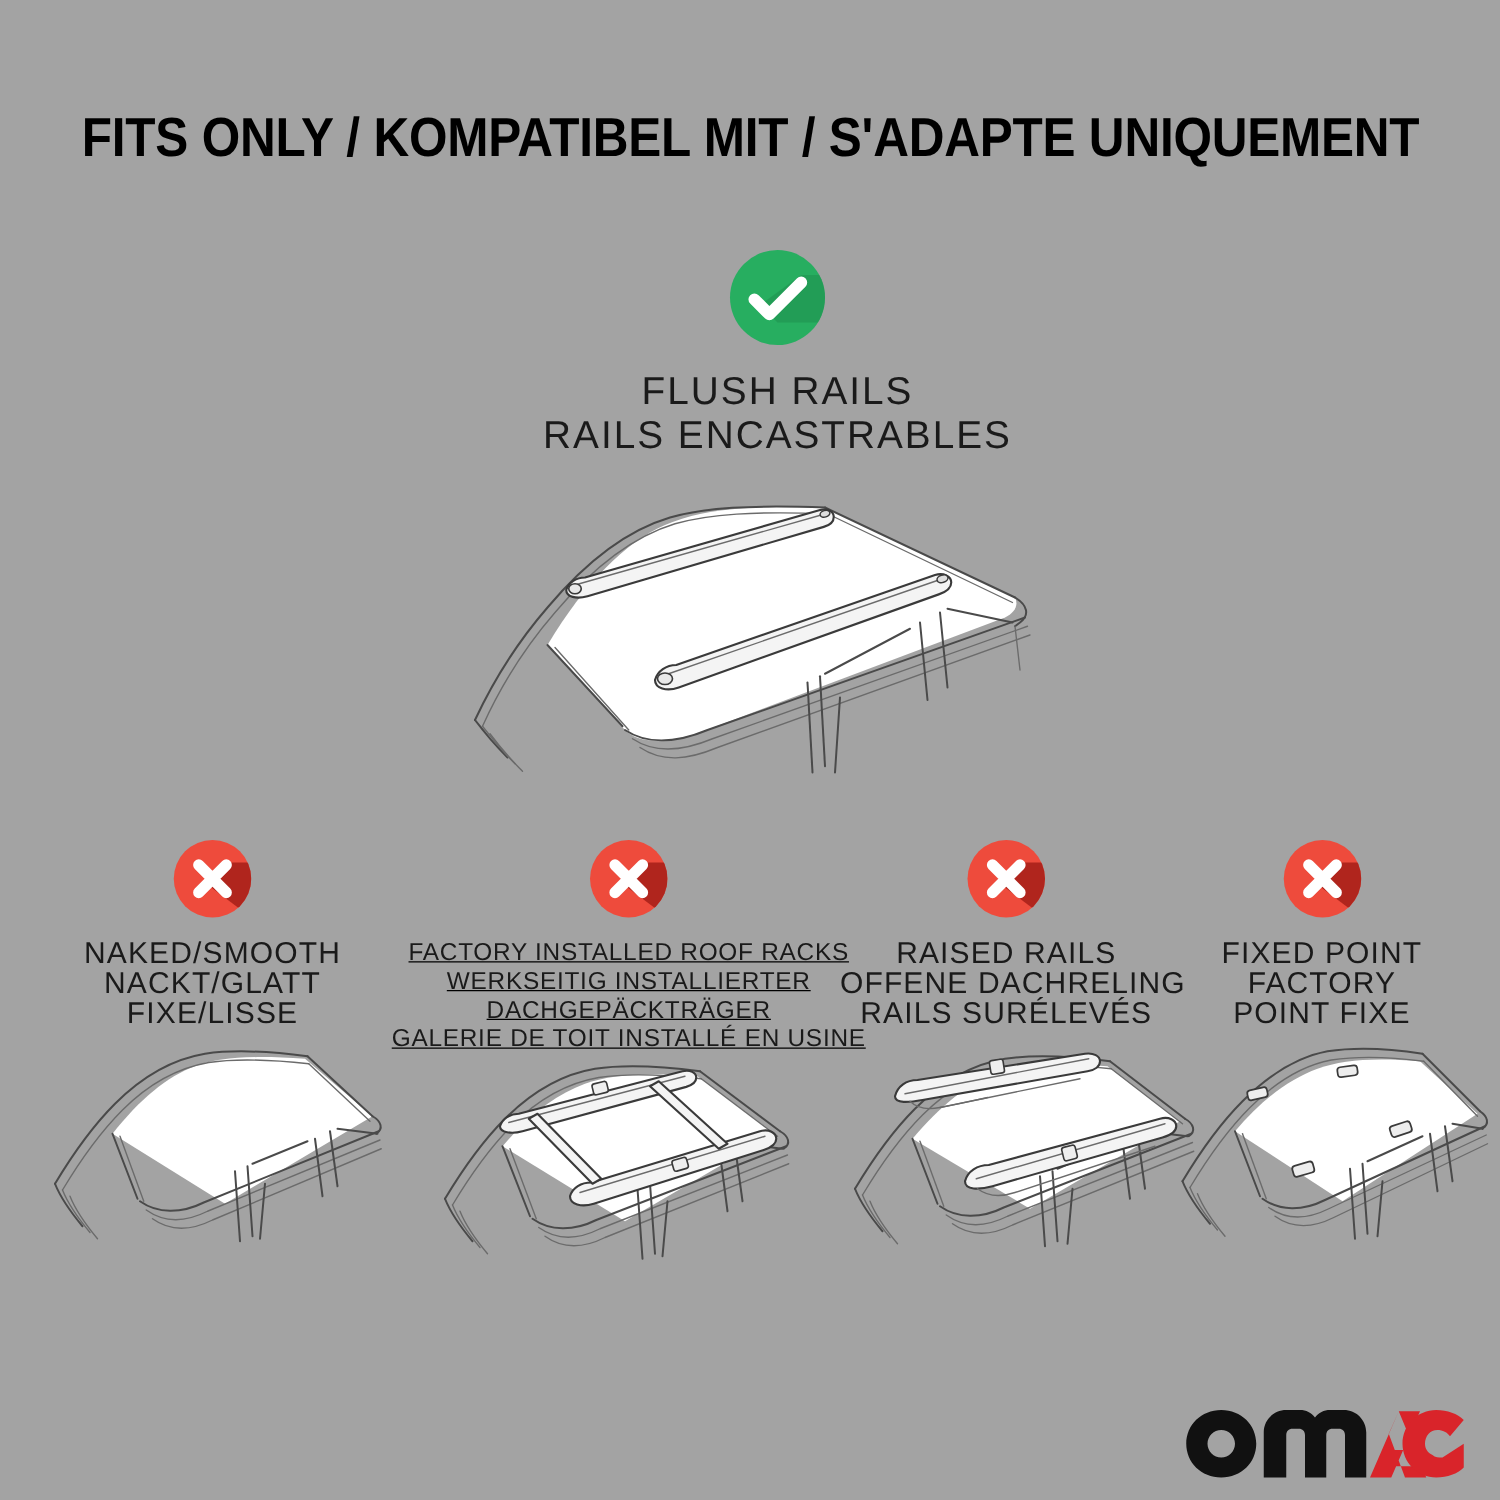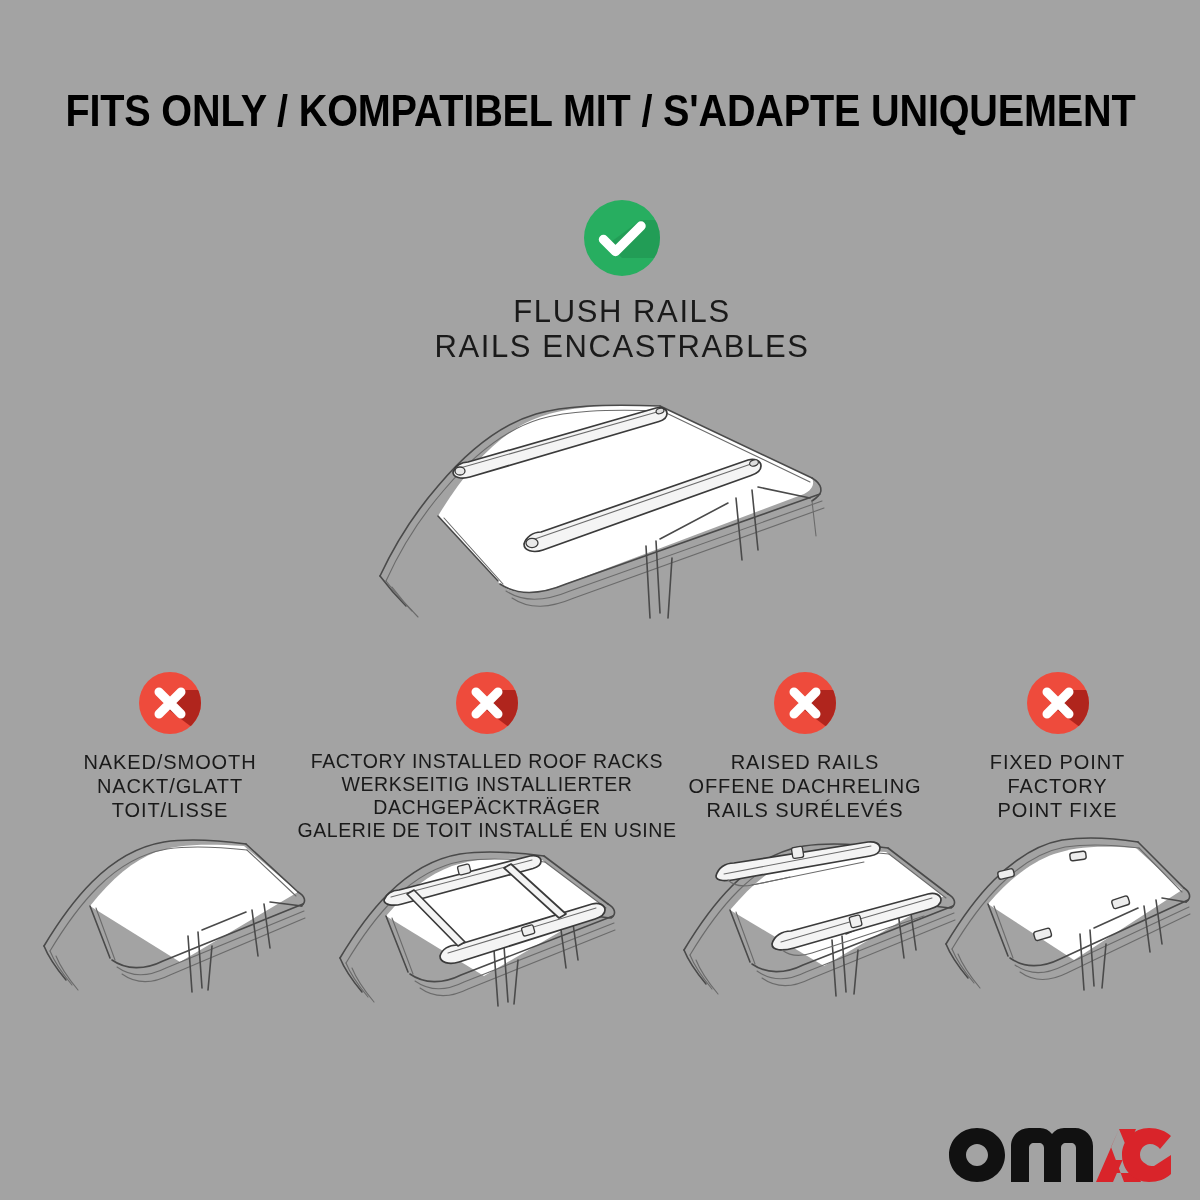--- a/index.html
+++ b/index.html
@@ -111,30 +111,30 @@
     height: 400px;
   }
 
   .col {
     position: absolute;
     top: 0;
     text-align: center;
   }
 
   .col-0 { left: 30px;  width: 280px; }
-  .col-1 { left: 292px; width: 390px; }
+  .col-1 { left: 308px; width: 390px; text-decoration: underline; }
   .col-2 { left: 672px; width: 266px; }
   .col-3 { left: 940px; width: 235px; }
 
   .col .badge { width: 62px; height: 62px; }
 
   .col-labels {
     margin-top: 12px;
     font-weight: 400;
-    font-size: 20px;
+    font-size: 24px;
     line-height: 24px;
     letter-spacing: 0.9px;
     color: #1a1a1a;
   }
   .col-labels div { white-space: nowrap; }
 
   
   .col-1 .col-labels {
     font-size: 19.5px;
     line-height: 23px;
@@ -267,21 +267,21 @@
         <svg class="longshadow" viewBox="0 0 62 62" width="62" height="62">
           <path d="M24 32 L30 38 L62 62 L62 18 L46 18 Z" fill="#a51f17" opacity="0.85"></path>
         </svg>
         <svg class="glyph" viewBox="0 0 62 62" width="62" height="62">
           <path d="M20 20 L42 42 M42 20 L20 42" fill="none" stroke="#ffffff" stroke-width="9" stroke-linecap="round"></path>
         </svg>
       </div>
       <div class="col-labels">
         <div>NAKED/SMOOTH</div>
         <div>NACKT/GLATT</div>
-        <div>TOIT/LISSE</div>
+        <div>FIXE/LISSE</div>
       </div>
       <div class="col-art">
         <svg viewBox="0 0 280 175" width="280" height="175">
           <path class="roof-fill" d="M60 72 C82 44 104 26 126 18 C146 11 170 9 214 12 L268 58 L150 128 Z"></path>
           <path class="line" d="M14 112 C26 92 42 68 62 48 C86 24 110 12 134 8 C154 5 178 5 216 10"></path>
           <path class="line-thin" d="M20 117 C32 97 48 73 68 53 C91 30 114 19 137 15 C157 12 180 12 217 16"></path>
           <path class="line" d="M216 10 L268 58"></path>
           <path class="line-thin" d="M217 16 L266 62"></path>
           <path class="line" d="M268 58 C275 62 277 68 271 72"></path>
           <path class="line" d="M82 126 C96 136 115 136 133 127 L273 70"></path>

